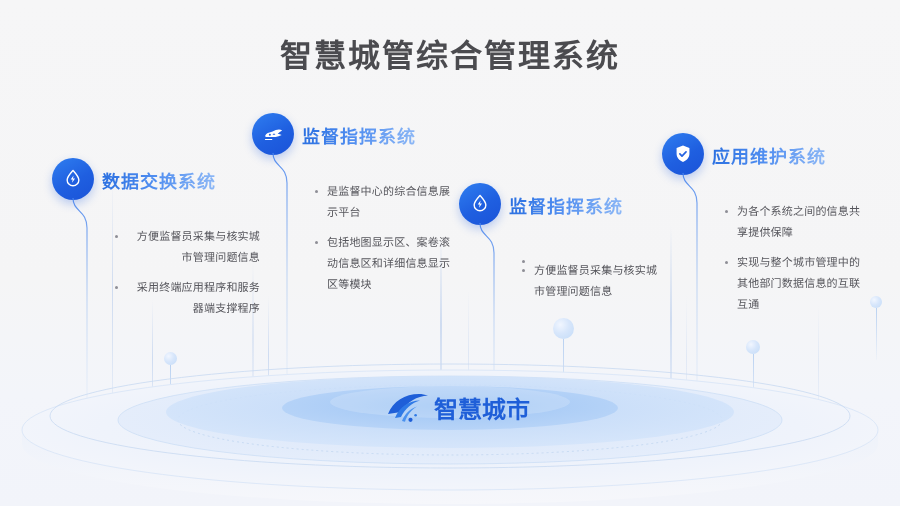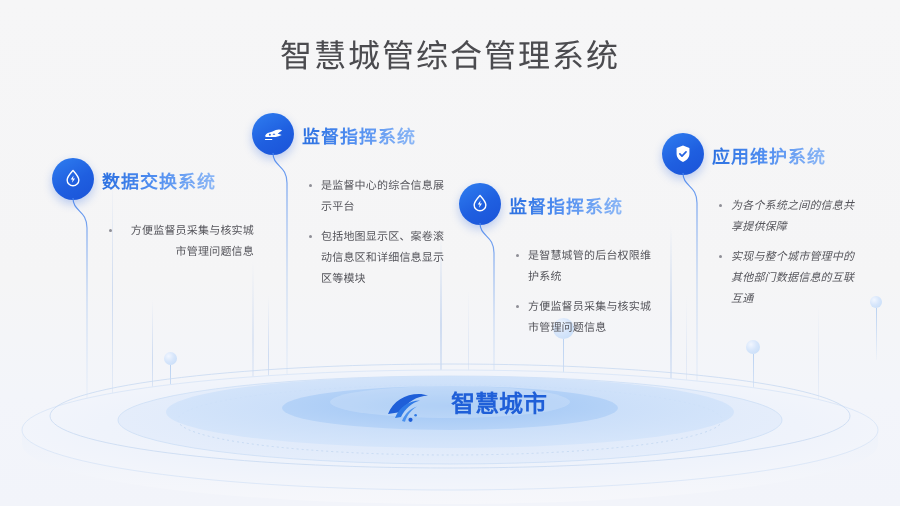--- a/index.html
+++ b/index.html
@@ -46,21 +46,21 @@
   }
 
   
   #title {
     position: absolute;
     top: 30px;
     left: 0;
     width: 900px;
     text-align: center;
     font-size: 32px;
-    font-weight: 400;
+    font-weight: 700;
     letter-spacing: 2px;
     color: #4b4b4f;
     white-space: nowrap;
   }
 
   
   .node { position: absolute; }
 
   .node-icon {
     position: absolute;
@@ -84,21 +84,21 @@
     font-weight: 700;
     letter-spacing: 1px;
     background: linear-gradient(100deg, #2a6fe0 0%, #4f8df0 45%, #8fb9f6 100%);
     -webkit-background-clip: text;
     background-clip: text;
     color: transparent;
   }
 
   .node-list {
     position: absolute;
-    margin: 12px;
+    margin: 18px;
     padding: 0;
     list-style: none;
   }
   .node-list li {
     position: relative;
     padding-left: 13px;
     margin-bottom: 9px;
     font-size: 11px;
     line-height: 21px;
     color: #56565c;
@@ -126,22 +126,22 @@
     width: 900px;
     height: 190px;
     pointer-events: none;
   }
 
   #logo {
     position: absolute;
     left: 386px;
     top: 392px;
     display: flex;
-    align-items: flex-start;
-    gap: 21px;
+    align-items: center;
+    gap: 4px;
   }
   #logo .logo-text {
     font-size: 24px;
     font-weight: 700;
     letter-spacing: 0px;
     color: #1f5fd8;
     line-height: 1;
   }
 </style>
 </head>
@@ -181,20 +181,21 @@
   <div class="node" style="left:52px; top:158px; width:190px;">
     <div class="node-icon">
       <svg width="22" height="22" viewBox="0 0 24 24" aria-hidden="true">
         <path d="M12 2.6c3.6 4 6.4 7 6.4 10.4A6.4 6.4 0 0 1 12 19.4a6.4 6.4 0 0 1-6.4-6.4C5.6 9.6 8.4 6.6 12 2.6z" fill="none" stroke="#ffffff" stroke-width="1.5" stroke-linejoin="round"></path>
         <path d="M12.6 8.1l-3.1 4.5h2.1l-.6 3.6 3.2-4.7h-2.2z" fill="#ffffff"></path>
       </svg>
     </div>
     <div class="node-title" style="left:50px; top:9px;">数据交换系统</div>
     <ul class="node-list" style="left:44px; top:50px; width:146px;text-align:right;">
       <li><span class="bullet"></span><span>方便监督员采集与核实城市管理问题信息</span></li>
+      <li><span class="bullet"></span><span>采用终端应用程序和服务器端支撑程序</span></li>
     </ul>
     <svg class="connector" width="40" height="240" style="left:13px; top:40px;">
       <defs>
         <linearGradient id="cg1" x1="0" y1="0" x2="0" y2="1">
           <stop offset="0%" stop-color="#4a86ee" stop-opacity="0.95"></stop>
           <stop offset="45%" stop-color="#8fb6ef" stop-opacity="0.45"></stop>
           <stop offset="100%" stop-color="#c6dcf6" stop-opacity="0.05"></stop>
         </linearGradient>
       </defs>
       <path d="M8 0 C8 14, 22 12, 22 30 L22 238" fill="none" stroke="url(#cg1)" stroke-width="1.2"></path>
@@ -229,21 +230,21 @@
 
   <div class="node" style="left:459px; top:183px; width:190px;">
     <div class="node-icon">
       <svg width="22" height="22" viewBox="0 0 24 24" aria-hidden="true">
         <path d="M12 2.6c3.6 4 6.4 7 6.4 10.4A6.4 6.4 0 0 1 12 19.4a6.4 6.4 0 0 1-6.4-6.4C5.6 9.6 8.4 6.6 12 2.6z" fill="none" stroke="#ffffff" stroke-width="1.5" stroke-linejoin="round"></path>
         <path d="M12.6 8.1l-3.1 4.5h2.1l-.6 3.6 3.2-4.7h-2.2z" fill="#ffffff"></path>
       </svg>
     </div>
     <div class="node-title" style="left:50px; top:9px;">监督指挥系统</div>
     <ul class="node-list" style="left:44px; top:50px; width:146px;">
-      <li><span class="bullet"></span><span>是智慧城管的后台权限维护系统</span></li>
+      <li><span class="bullet"></span></li>
       <li><span class="bullet"></span><span>方便监督员采集与核实城市管理问题信息</span></li>
     </ul>
     <svg class="connector" width="40" height="216" style="left:13px; top:40px;">
       <defs>
         <linearGradient id="cg3" x1="0" y1="0" x2="0" y2="1">
           <stop offset="0%" stop-color="#4a86ee" stop-opacity="0.95"></stop>
           <stop offset="45%" stop-color="#8fb6ef" stop-opacity="0.45"></stop>
           <stop offset="100%" stop-color="#c6dcf6" stop-opacity="0.05"></stop>
         </linearGradient>
       </defs>
@@ -252,21 +253,21 @@
   </div>
 
   <div class="node" style="left:662px; top:133px; width:200px;">
     <div class="node-icon">
       <svg width="22" height="22" viewBox="0 0 24 24" aria-hidden="true">
         <path d="M12 2.8l7 2.6v6.2c0 4-2.9 7.4-7 9-4.1-1.6-7-5-7-9V5.4l7-2.6z" fill="#ffffff"></path>
         <path d="M8.6 11.9l2.3 2.3 4.4-4.4" fill="none" stroke="#2563e0" stroke-width="1.9" stroke-linecap="round" stroke-linejoin="round"></path>
       </svg>
     </div>
     <div class="node-title" style="left:50px; top:9px;">应用维护系统</div>
-    <ul class="node-list" style="left:44px; top:50px; width:146px;font-style:italic;">
+    <ul class="node-list" style="left:44px; top:50px; width:146px;">
       <li><span class="bullet"></span><span>为各个系统之间的信息共享提供保障</span></li>
       <li><span class="bullet"></span><span>实现与整个城市管理中的其他部门数据信息的互联互通</span></li>
     </ul>
     <svg class="connector" width="40" height="262" style="left:13px; top:40px;">
       <defs>
         <linearGradient id="cg4" x1="0" y1="0" x2="0" y2="1">
           <stop offset="0%" stop-color="#4a86ee" stop-opacity="0.95"></stop>
           <stop offset="45%" stop-color="#8fb6ef" stop-opacity="0.45"></stop>
           <stop offset="100%" stop-color="#c6dcf6" stop-opacity="0.05"></stop>
         </linearGradient>

